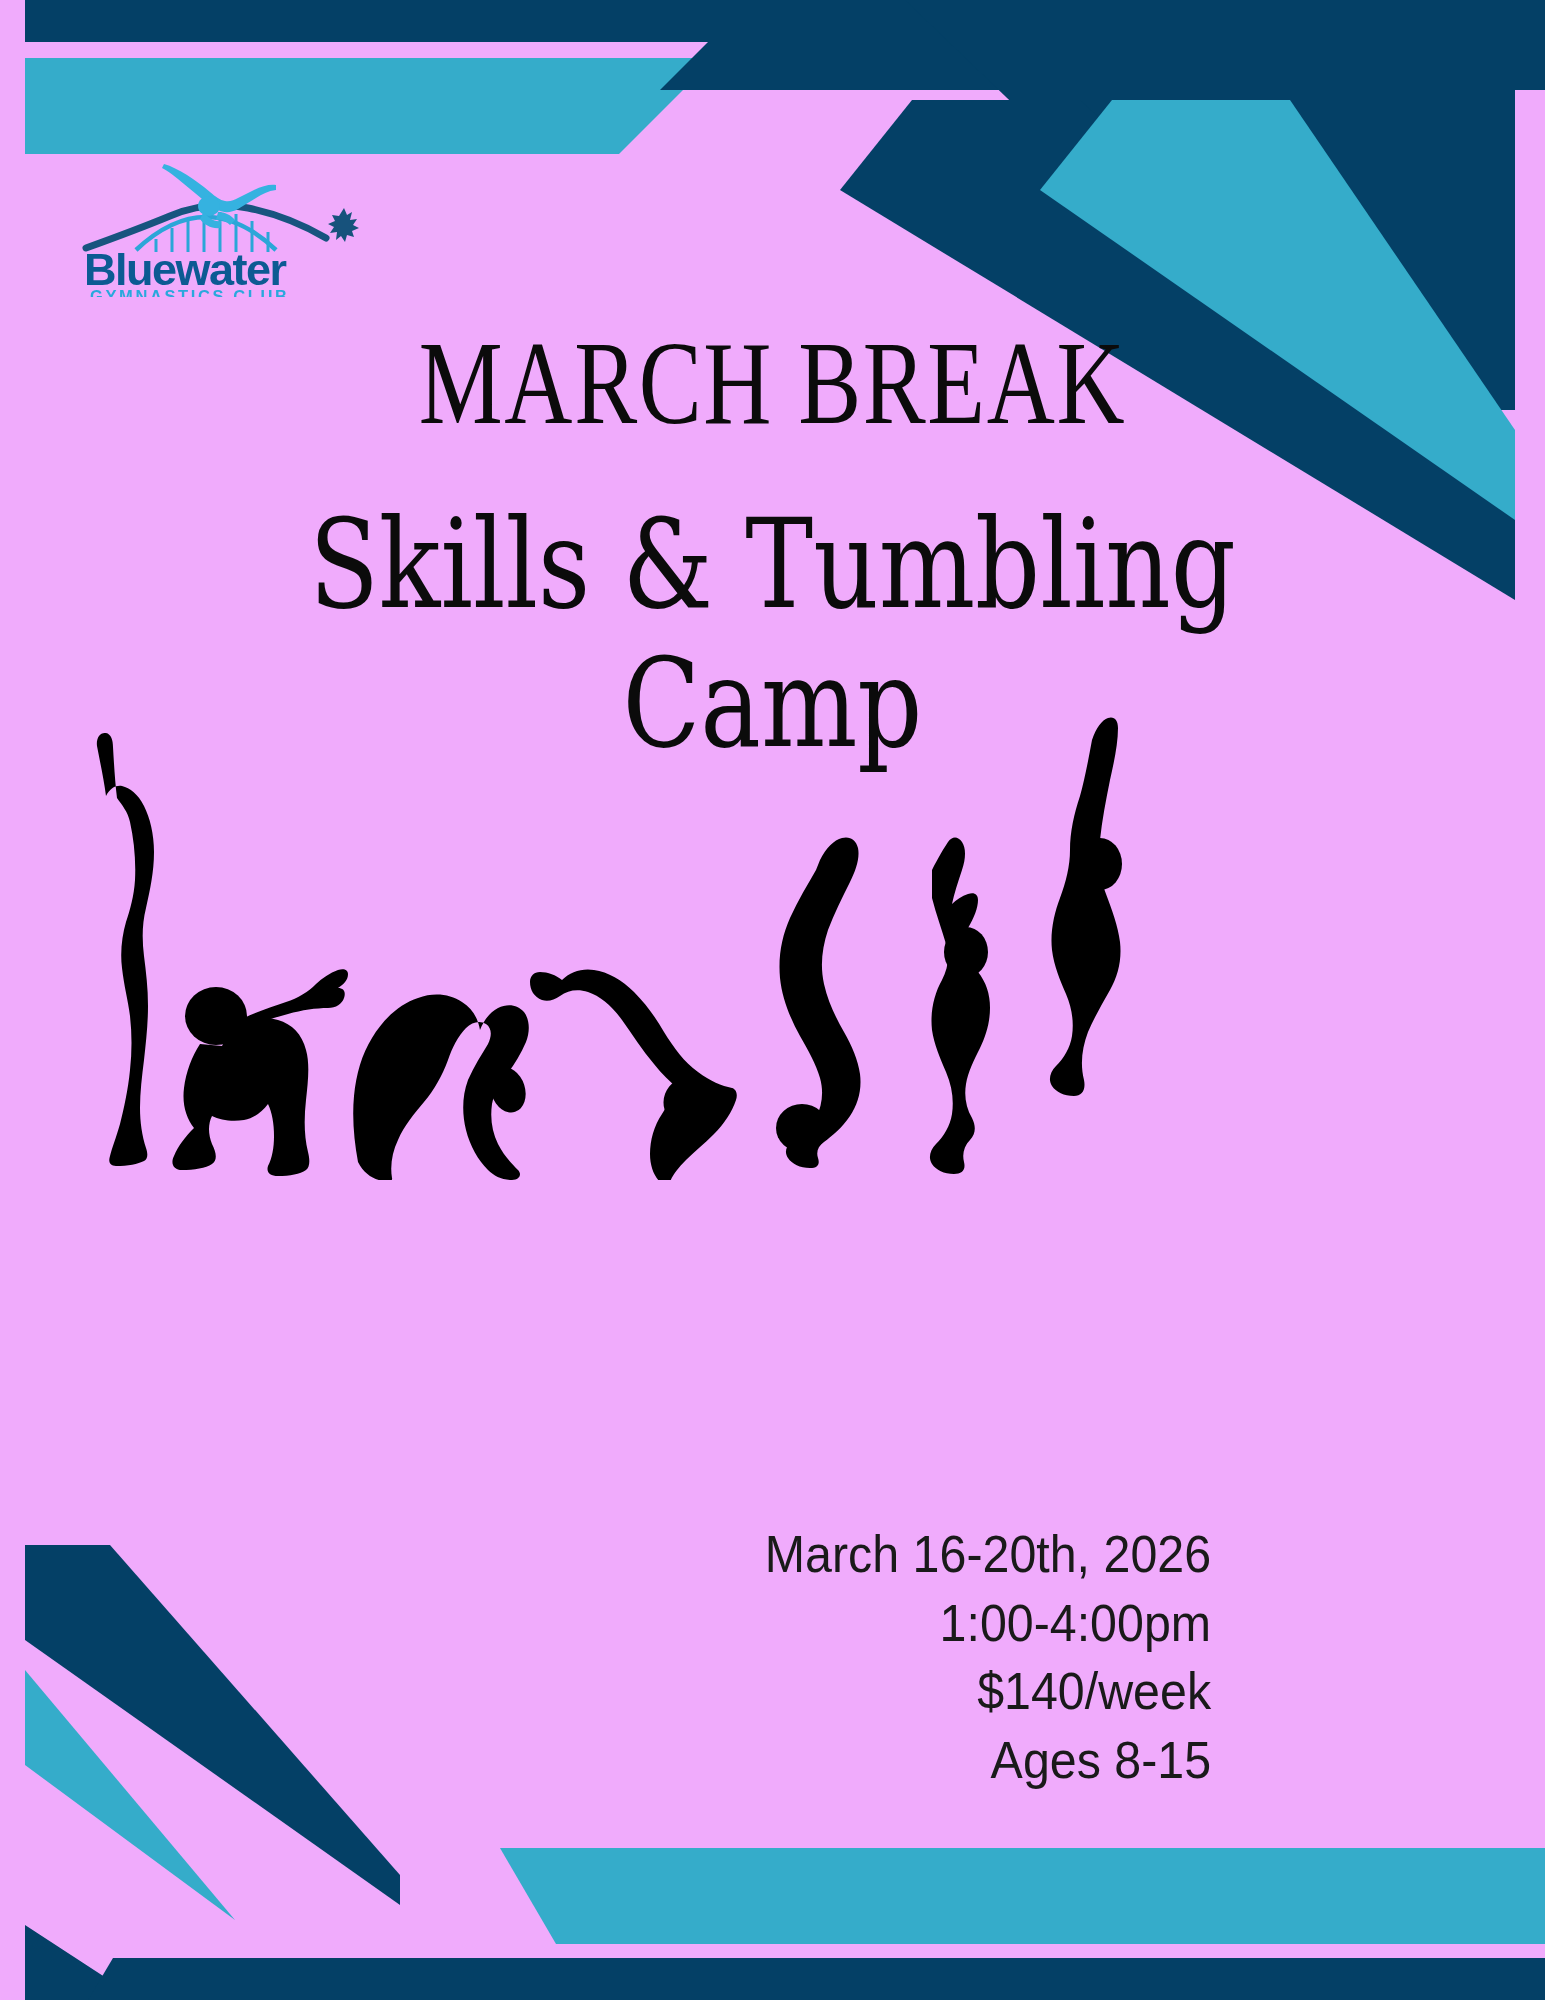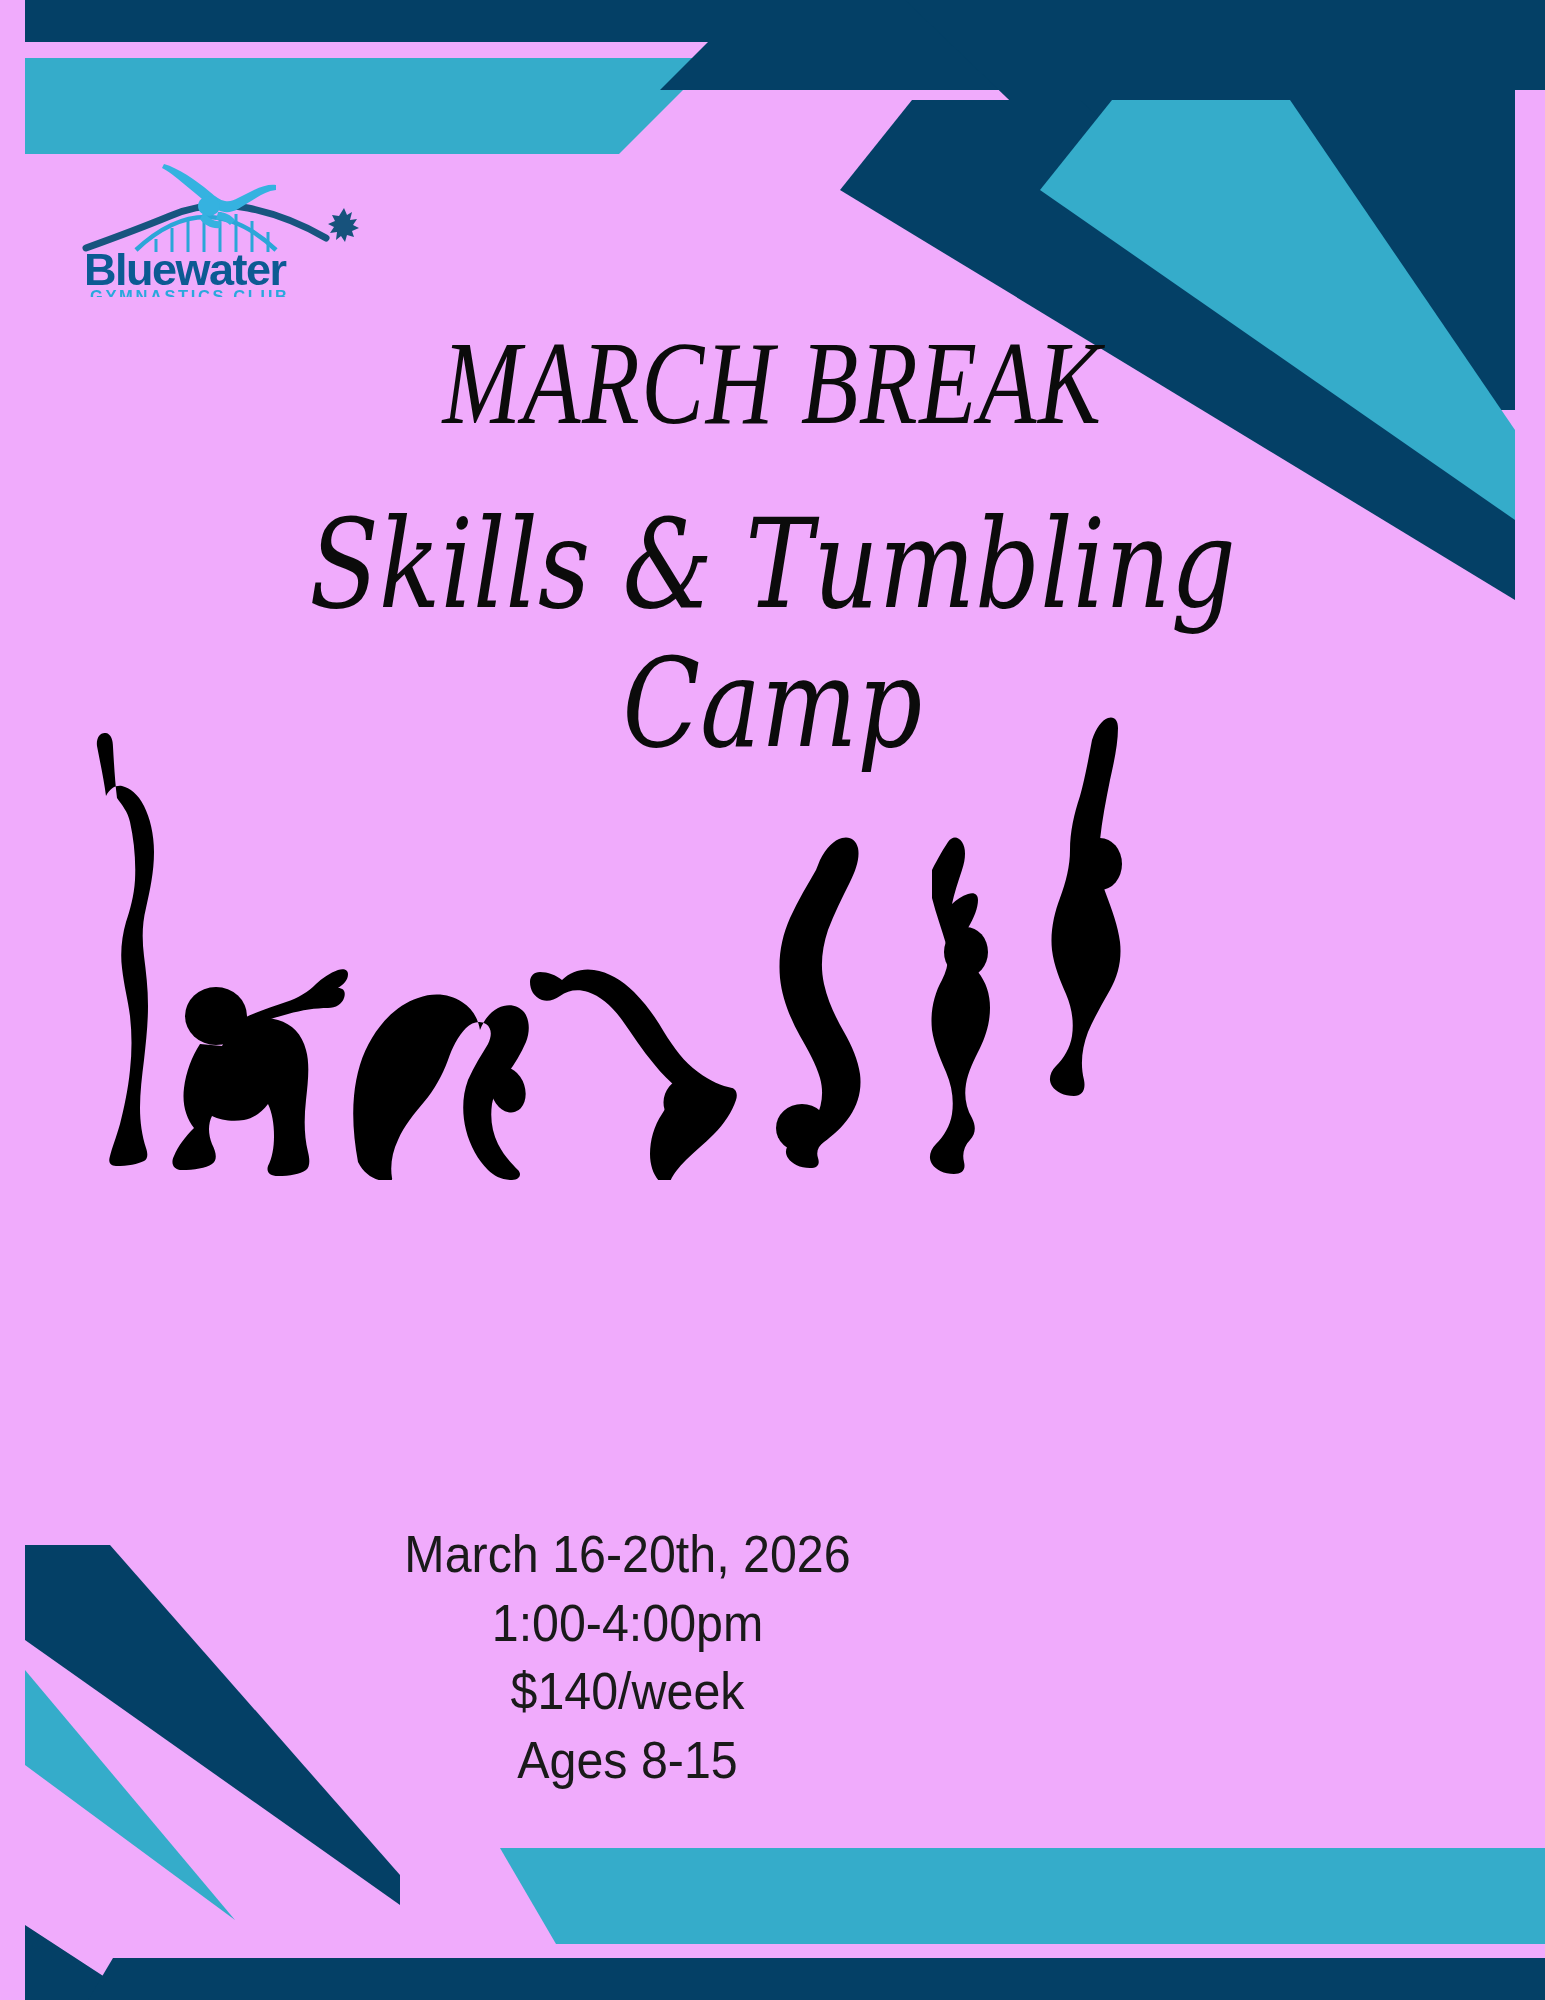--- a/index.html
+++ b/index.html
@@ -95,21 +95,20 @@
   }
   .logo svg { display: block; width: 300px; height: 155px; }
 
   
   .headline-block {
     position: absolute;
     left: 0; top: 325px;
     width: 1545px;
     text-align: center;
     pointer-events: none;
-    font-style: italic;
   }
   .title-march {
     font-family: "Liberation Serif", serif;
     font-size: 118px;
     line-height: 1.0;
     letter-spacing: 2px;
     color: #0b0b0b;
     transform: scaleX(0.80);
     transform-origin: center top;
     white-space: nowrap;
@@ -133,21 +132,21 @@
     left: 60px; top: 700px;
     width: 1110px; height: 480px;
   }
   .silhouettes svg { display: block; width: 1110px; height: 480px; }
 
   
   .info {
     position: absolute;
     left: 0; top: 1520px;
     width: 1255px;
-    text-align: center;
+    text-align: right;
     color: #1a1a1a;
   }
   .info-line {
     font-family: "Liberation Sans", sans-serif;
     font-size: 52px;
     line-height: 1.32;
     letter-spacing: 0px;
     transform: scaleX(0.93);
     white-space: nowrap;
   }

